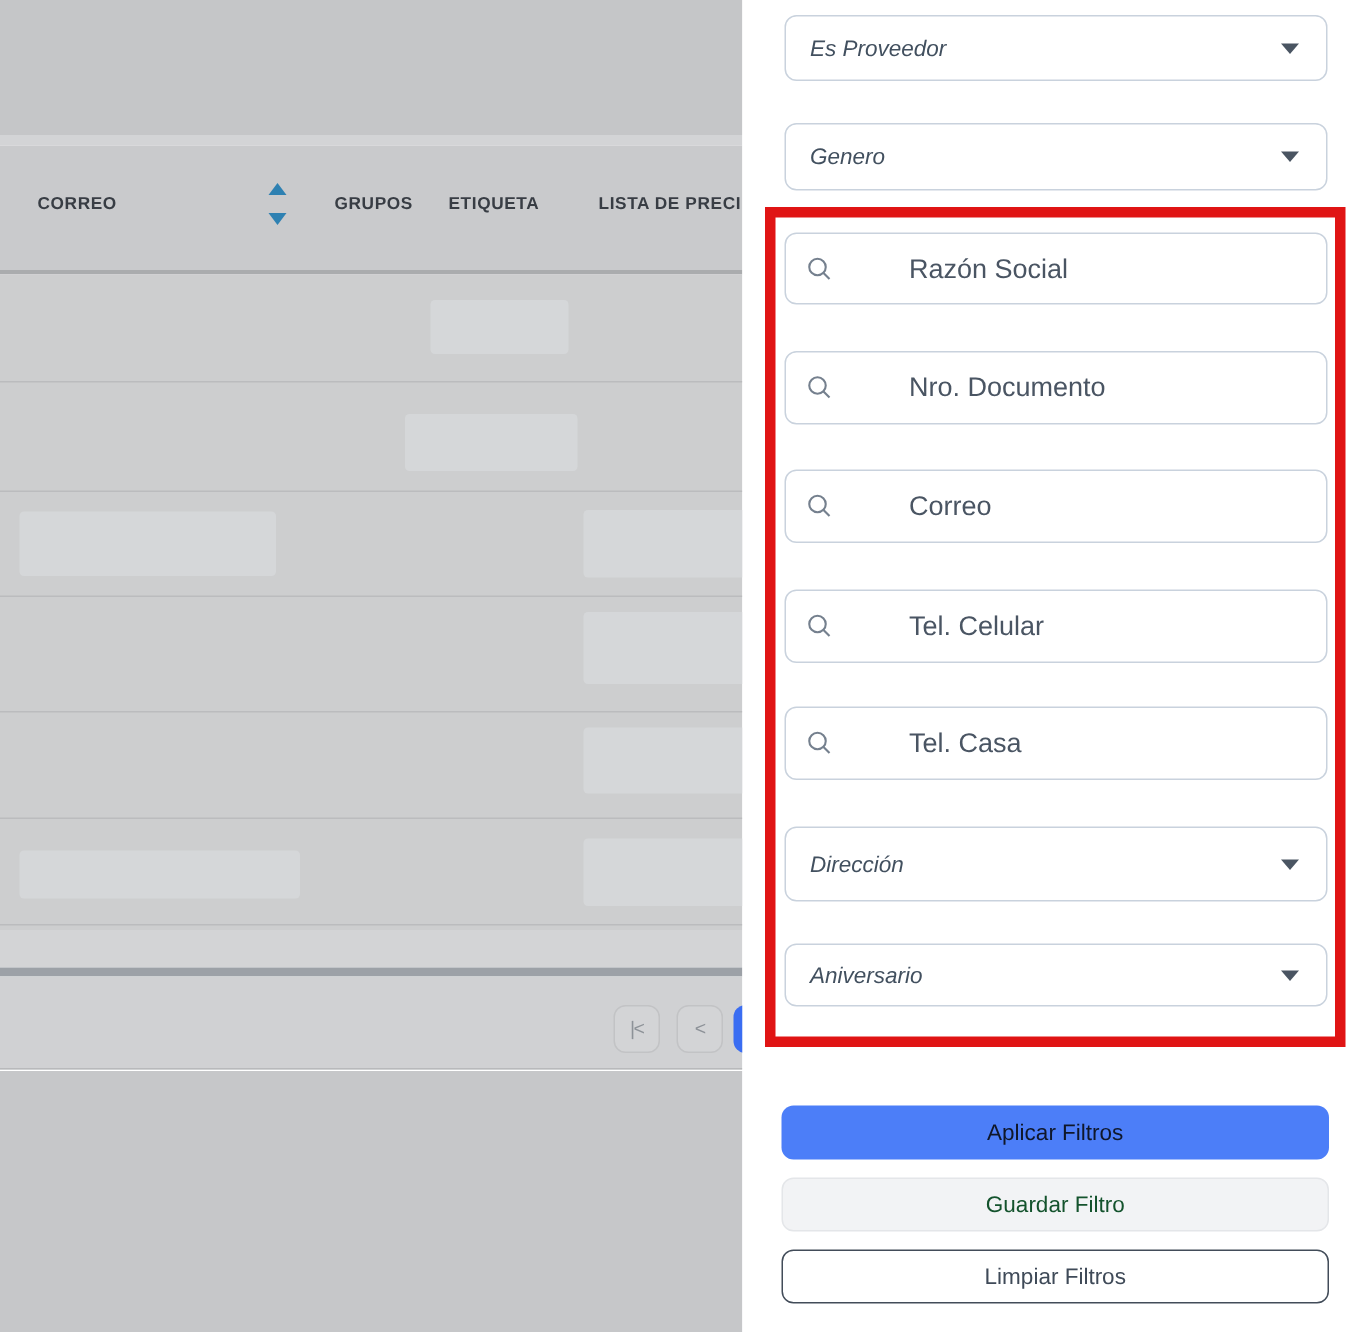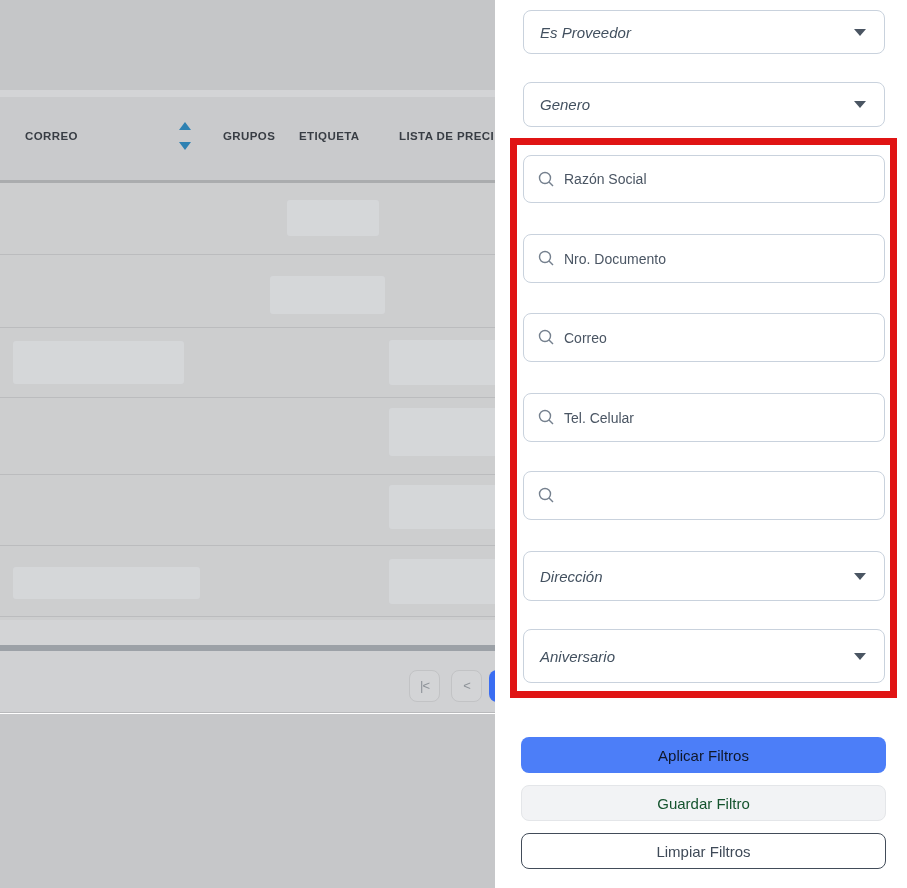--- a/index.html
+++ b/index.html
@@ -36,21 +36,21 @@
   
   #filter-panel { position:absolute; left:495px; top:0; width:412px; height:888px; background:#ffffff; }
 
   .ctl { position:absolute; left:28px; width:362px; border:1px solid #c9d2dd; border-radius:8px; background:#fff; }
   .select-box { display:flex; align-items:center; padding:0 16px; cursor:pointer;font-style:italic; }
   .select-label { font-size:15px; color:#42505f; }
   .caret { position:absolute; right:18px; width:0; height:0; border-left:6px solid transparent; border-right:6px solid transparent; border-top:7px solid #4a5562; }
 
   .search-box { display:flex; align-items:center; padding:0 14px; }
   .search-box svg { flex:0 0 auto; margin-right:9px; }
-  .search-box input { border:none; outline:none; flex:1; font-size:14px; color:#42505f; font-family:"Liberation Sans", sans-serif; background:transparent; }
+  .search-box input { border:none; outline:none; flex:1; font-size:18px; color:#42505f; font-family:"Liberation Sans", sans-serif; background:transparent;margin-left:42px; }
   .search-box input::placeholder { color:#4a5563; opacity:1; }
 
   #highlight-rect { position:absolute; left:15px; top:138px; width:387px; height:560px; border:7px solid #e01414; pointer-events:none; }
 
   .action-btn { position:absolute; left:26px; width:365px; height:36px; border-radius:8px; font-size:15px; font-family:"Liberation Sans", sans-serif; text-align:center; }
   #apply-btn  { background:#4c7ef8; color:#0f172a; border:none; }
   #save-btn   { background:#f2f3f5; color:#14532d; border:1px solid #e4e6e9; }
   #clear-btn  { background:#ffffff; color:#3f4a58; border:1px solid #424c59; }
 </style>
 </head>
@@ -159,28 +159,29 @@
         <line x1="11" y1="11" x2="15" y2="15" stroke="#75808e" stroke-width="1.4"></line>
       </svg>
       <input type="text" placeholder="Tel. Celular" style="">
     </div>
 
     <div class="ctl search-box" style="top:471px;height:49px">
       <svg width="17" height="17" viewBox="0 0 17 17">
         <circle cx="7" cy="7" r="5.5" fill="none" stroke="#75808e" stroke-width="1.4"></circle>
         <line x1="11" y1="11" x2="15" y2="15" stroke="#75808e" stroke-width="1.4"></line>
       </svg>
+      <input type="text" placeholder="Tel. Casa" style="">
     </div>
 
     <div class="ctl select-box" style="top:551px;height:50px">
       <span class="select-label">Dirección</span>
       <span class="caret"></span>
     </div>
 
-    <div class="ctl select-box" style="top:629px;height:54px">
+    <div class="ctl select-box" style="top:629px;height:42px">
       <span class="select-label">Aniversario</span>
       <span class="caret"></span>
     </div>
 
     <div id="highlight-rect"></div>
 
     <button id="apply-btn" class="action-btn" style="top:737px">Aplicar Filtros</button>
     <button id="save-btn" class="action-btn" style="top:785px" disabled="">Guardar Filtro</button>
     <button id="clear-btn" class="action-btn" style="top:833px">Limpiar Filtros</button>
   </div>

